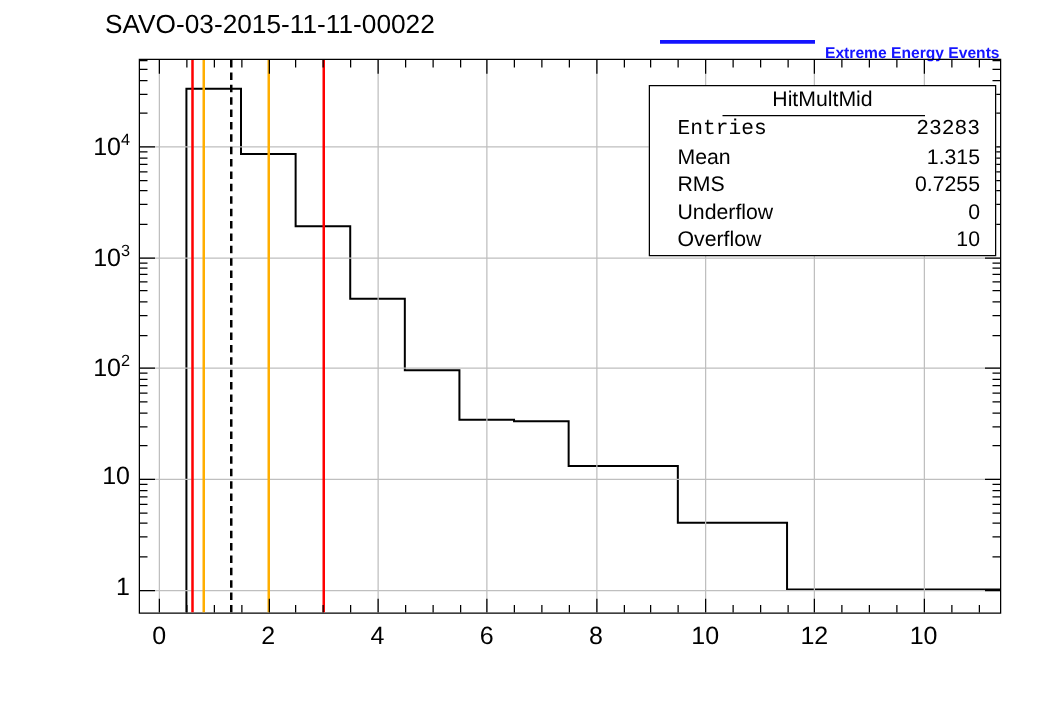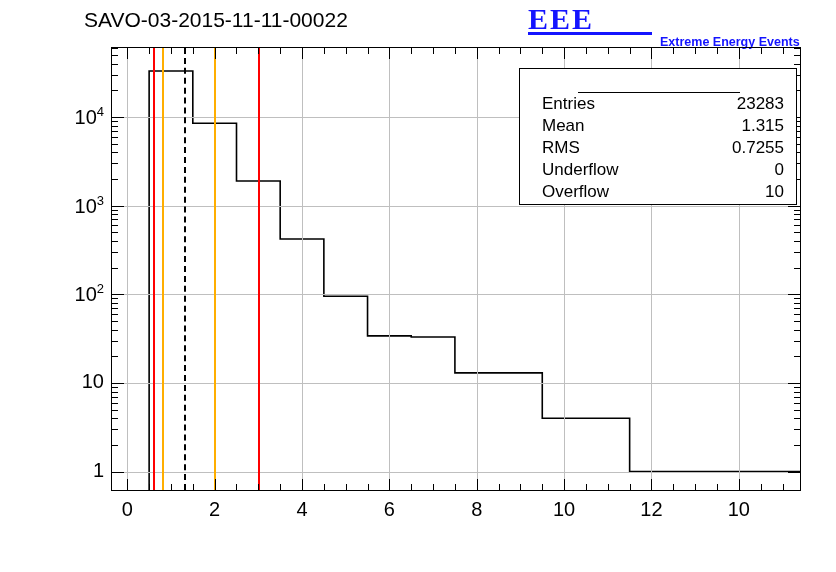--- a/index.html
+++ b/index.html
@@ -49,21 +49,20 @@
   .stats-row .v{position:absolute;right:12px;}
 </style>
 </head>
 <body>
 
 <div id="root">
 
   <div class="title">SAVO-03-2015-11-11-00022</div>
 
   <div class="logo">
-    <div class="logo-eee">EEE</div>
     <div class="logo-line"></div>
     <div class="logo-t1">Extreme Energy Events</div>
   </div>
 
   <div class="frame"></div>
 
   <div class="plotarea" id="plotarea">
     <svg class="curve" id="curvesvg" viewBox="0 0 688 442" preserveAspectRatio="none">
         <polyline points="37.13,447.00 37.13,23.02 80.81,23.02 80.81,75.24 124.50,75.24 124.50,132.93 168.18,132.93 168.18,191.04 211.86,191.04 211.86,248.26 255.54,248.26 255.54,287.83 299.23,287.83 299.23,288.97 342.91,288.97 342.91,324.84 386.59,324.84 386.59,324.84 430.27,324.84 430.27,370.22 473.96,370.22 473.96,370.22 517.64,370.22 517.64,423.60 561.32,423.60 561.32,423.60 605.00,423.60 605.00,423.60 648.69,423.60 648.69,423.60 692.37,423.60 692.37,447.00" fill="none" stroke="#000" stroke-width="1.6"></polyline>
       </svg>
@@ -246,23 +245,24 @@
       <div class="xlab" style="left: 718.844px; top: 498px;">10</div>
       <div class="ylab" style="width: 88px; left: 16px; top: 458.595px;">1</div>
       <div class="ylab" style="width: 88px; left: 16px; top: 369.943px;">10</div>
       <div class="ylab" style="width: 88px; left: 16px; top: 281.29px;">10<sup>2</sup></div>
       <div class="ylab" style="width: 88px; left: 16px; top: 192.638px;">10<sup>3</sup></div>
       <div class="ylab" style="width: 88px; left: 16px; top: 103.985px;">10<sup>4</sup></div>
     </div>
 
 
   <div class="stats">
+    <div class="stats-title">HitMultMid</div>
     <div class="stats-underline"></div>
     <div id="statrows">
-        <div class="stats-row" style="top: 25px;">
+        <div class="stats-row" style="top: 25px; font-family: Liberation Mono, monospace;">
           <span class="k">Entries</span>
           <span class="v">23283</span>
         </div>
         <div class="stats-row" style="top: 47px;">
           <span class="k">Mean</span>
           <span class="v">1.315</span>
         </div>
         <div class="stats-row" style="top: 69px;">
           <span class="k">RMS</span>
           <span class="v">0.7255</span>

